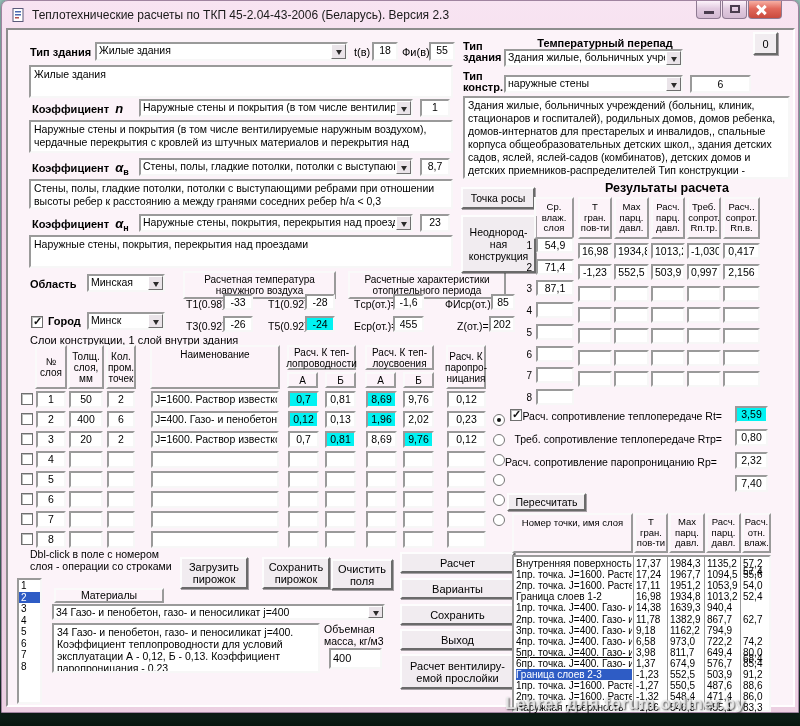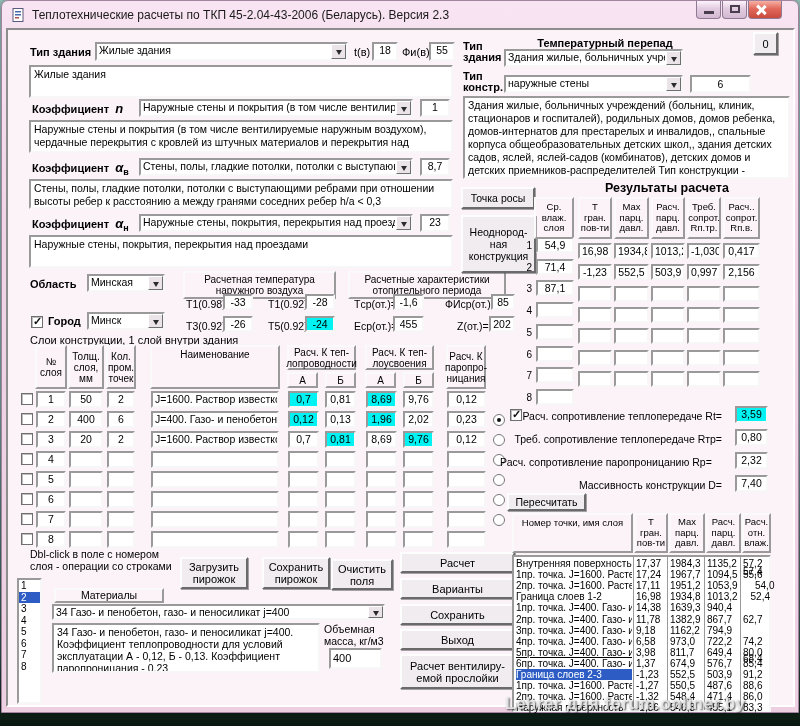--- a/index.html
+++ b/index.html
@@ -401,48 +401,47 @@
     <div class="ed cell" style="left: 576px; top: 370px; width: 34px; height: 16px;"></div>
     <div class="ed cell" style="left: 612px; top: 370px; width: 35px; height: 16px;"></div>
     <div class="ed cell" style="left: 649px; top: 370px; width: 34px; height: 16px;"></div>
     <div class="ed cell" style="left: 685px; top: 370px; width: 34px; height: 16px;"></div>
     <div class="ed cell" style="left: 721px; top: 370px; width: 37px; height: 16px;"></div>
     <div class="cb on" style="left: 508px; top: 408px;"></div>
     <div class="lab" style="left: 498px; top: 409px; width: 222px; text-align: right; font-size: 10.5px;">Расч. сопротивление теплопередаче Rt=</div>
     <div class="ed cell cyan" style="left: 733px; top: 405px; width: 33px; height: 17px;">3,59</div>
     <div class="lab" style="left: 498px; top: 432px; width: 222px; text-align: right; font-size: 10.5px;">Треб. сопротивление теплопередаче Rтр=</div>
     <div class="ed cell" style="left: 733px; top: 428px; width: 33px; height: 17px;">0,80</div>
-    <div class="lab" style="left: 498px; top: 455px; width: 222px; text-align: left; font-size: 10.5px;">Расч. сопротивление паропроницанию Rp=</div>
+    <div class="lab" style="left: 498px; top: 455px; width: 222px; text-align: center; font-size: 10.5px;">Расч. сопротивление паропроницанию Rp=</div>
     <div class="ed cell" style="left: 733px; top: 451px; width: 33px; height: 17px;">2,32</div>
-    <div class="lab" style="left: 498px; top: 478px; width: 222px; text-align: right; font-size: 10.5px;">Массивность конструкции  D=</div>
     <div class="ed cell" style="left: 733px; top: 474px; width: 33px; height: 17px;">7,40</div>
     <div class="vsep" style="left: 631px; top: 556px; height: 153px;"></div>
     <div class="vsep" style="left: 665px; top: 556px; height: 153px;"></div>
     <div class="vsep" style="left: 702px; top: 556px; height: 153px;"></div>
     <div class="vsep" style="left: 738px; top: 556px; height: 153px;"></div>
     <div class="rcell" style="left: 514px; top: 557px; width: 116px;">Внутренняя поверхность</div>
     <div class="rcell" style="left: 634px; top: 557px; width: 29px;">17,37</div>
     <div class="rcell" style="left: 668px; top: 557px; width: 32px;">1984,3</div>
     <div class="rcell" style="left: 705px; top: 557px; width: 31px;">1135,2</div>
     <div class="rcell" style="left: 741px; top: 557px; width: 27px;">57,2</div>
     <div class="rcell" style="left: 514px; top: 568px; width: 116px;">1пр. точка.  J=1600. Расте</div>
     <div class="rcell" style="left: 634px; top: 568px; width: 29px;">17,24</div>
     <div class="rcell" style="left: 668px; top: 568px; width: 32px;">1967,7</div>
     <div class="rcell" style="left: 705px; top: 568px; width: 31px;">1094,5</div>
     <div class="rcell" style="left: 741px; top: 568px; width: 27px;">55,6</div>
     <div class="rcell" style="left: 514px; top: 579px; width: 116px;">2пр. точка.  J=1600. Расте</div>
     <div class="rcell" style="left: 634px; top: 579px; width: 29px;">17,11</div>
     <div class="rcell" style="left: 668px; top: 579px; width: 32px;">1951,2</div>
     <div class="rcell" style="left: 705px; top: 579px; width: 31px;">1053,9</div>
-    <div class="rcell" style="left: 741px; top: 579px; width: 27px; margin-left: 12px;">54,0</div>
+    <div class="rcell" style="left: 741px; top: 579px; width: 27px;">54,0</div>
     <div class="rcell" style="left: 514px; top: 590px; width: 116px;">Граница слоев 1-2</div>
     <div class="rcell" style="left: 634px; top: 590px; width: 29px;">16,98</div>
     <div class="rcell" style="left: 668px; top: 590px; width: 32px;">1934,8</div>
     <div class="rcell" style="left: 705px; top: 590px; width: 31px;">1013,2</div>
-    <div class="rcell" style="left: 741px; top: 590px; width: 27px; text-align: right;">52,4</div>
+    <div class="rcell" style="left: 741px; top: 590px; width: 27px;">52,4</div>
     <div class="rcell" style="left: 514px; top: 601px; width: 116px;">1пр. точка.  J=400. Газо- и</div>
     <div class="rcell" style="left: 634px; top: 601px; width: 29px;">14,38</div>
     <div class="rcell" style="left: 668px; top: 601px; width: 32px;">1639,3</div>
     <div class="rcell" style="left: 705px; top: 601px; width: 31px;">940,4</div>
     <div class="rcell" style="left: 741px; top: 565px; width: 27px;">57,4</div>
     <div class="rcell" style="left: 514px; top: 613px; width: 116px;">2пр. точка.  J=400. Газо- и</div>
     <div class="rcell" style="left: 634px; top: 613px; width: 29px;">11,78</div>
     <div class="rcell" style="left: 668px; top: 613px; width: 32px;">1382,9</div>
     <div class="rcell" style="left: 705px; top: 613px; width: 31px;">867,7</div>
     <div class="rcell" style="left: 741px; top: 613px; width: 27px;">62,7</div>

